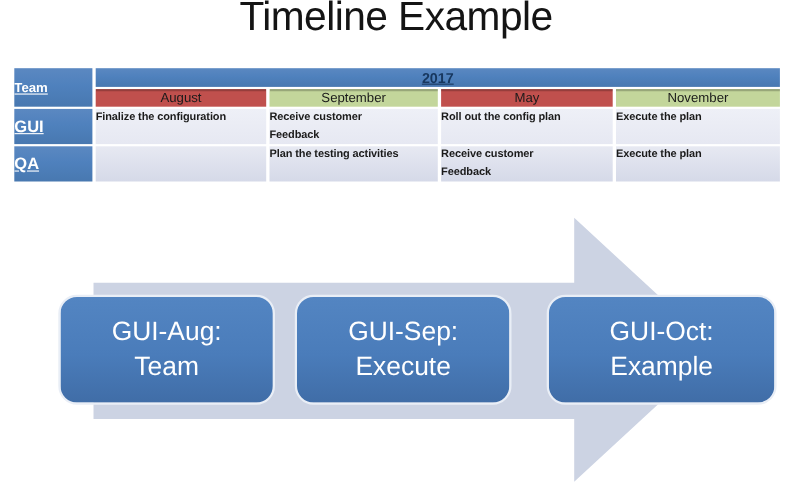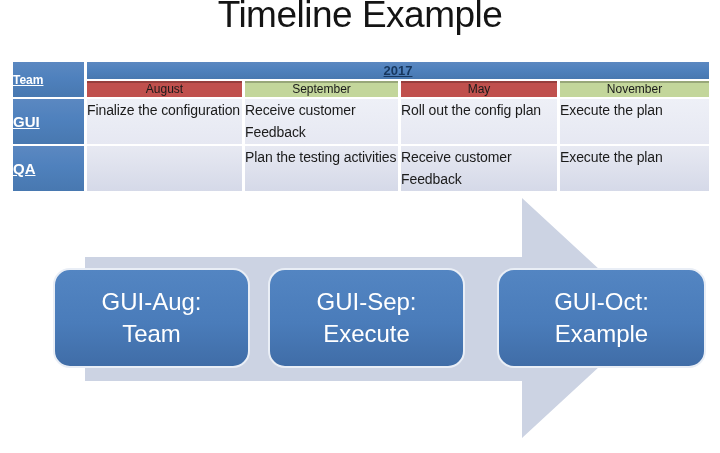--- a/index.html
+++ b/index.html
@@ -36,21 +36,21 @@
   td.month.red{background:#c0504d;}
   td.month.green{background:#c3d69b;}
   td.rowhdr{
     text-align:left;vertical-align:middle;padding-left:4px;
     color:#ffffff;font-weight:bold;font-size:15px;
   }
   tr.band-a td.cell{background:linear-gradient(180deg,#eef0f7 0%,#e6e8f2 100%);}
   tr.band-b td.cell{background:linear-gradient(180deg,#e7e9f2 0%,#d5d9e8 100%);}
   td.cell{
     height:22px;vertical-align:top;padding:2px 2px 2px 6px;
-    font-size:14px;font-weight:normal;color:#1b1b1b;line-height:1.6;
+    font-size:10px;font-weight:bold;color:#1b1b1b;line-height:1.6;
     white-space:pre-line;letter-spacing:-0.1px;
   }
   
   .arrow-svg{position:absolute;left:0;top:0;}
   .step{
     position:absolute;top:268px;width:197px;height:100px;border-radius:17px;
     background:linear-gradient(180deg,#5385c2 0%,#4a7cba 55%,#406da7 100%);
     border:2px solid #e9eef6;box-sizing:border-box;
     color:#ffffff;text-align:center;
     display:flex;flex-direction:column;justify-content:center;

